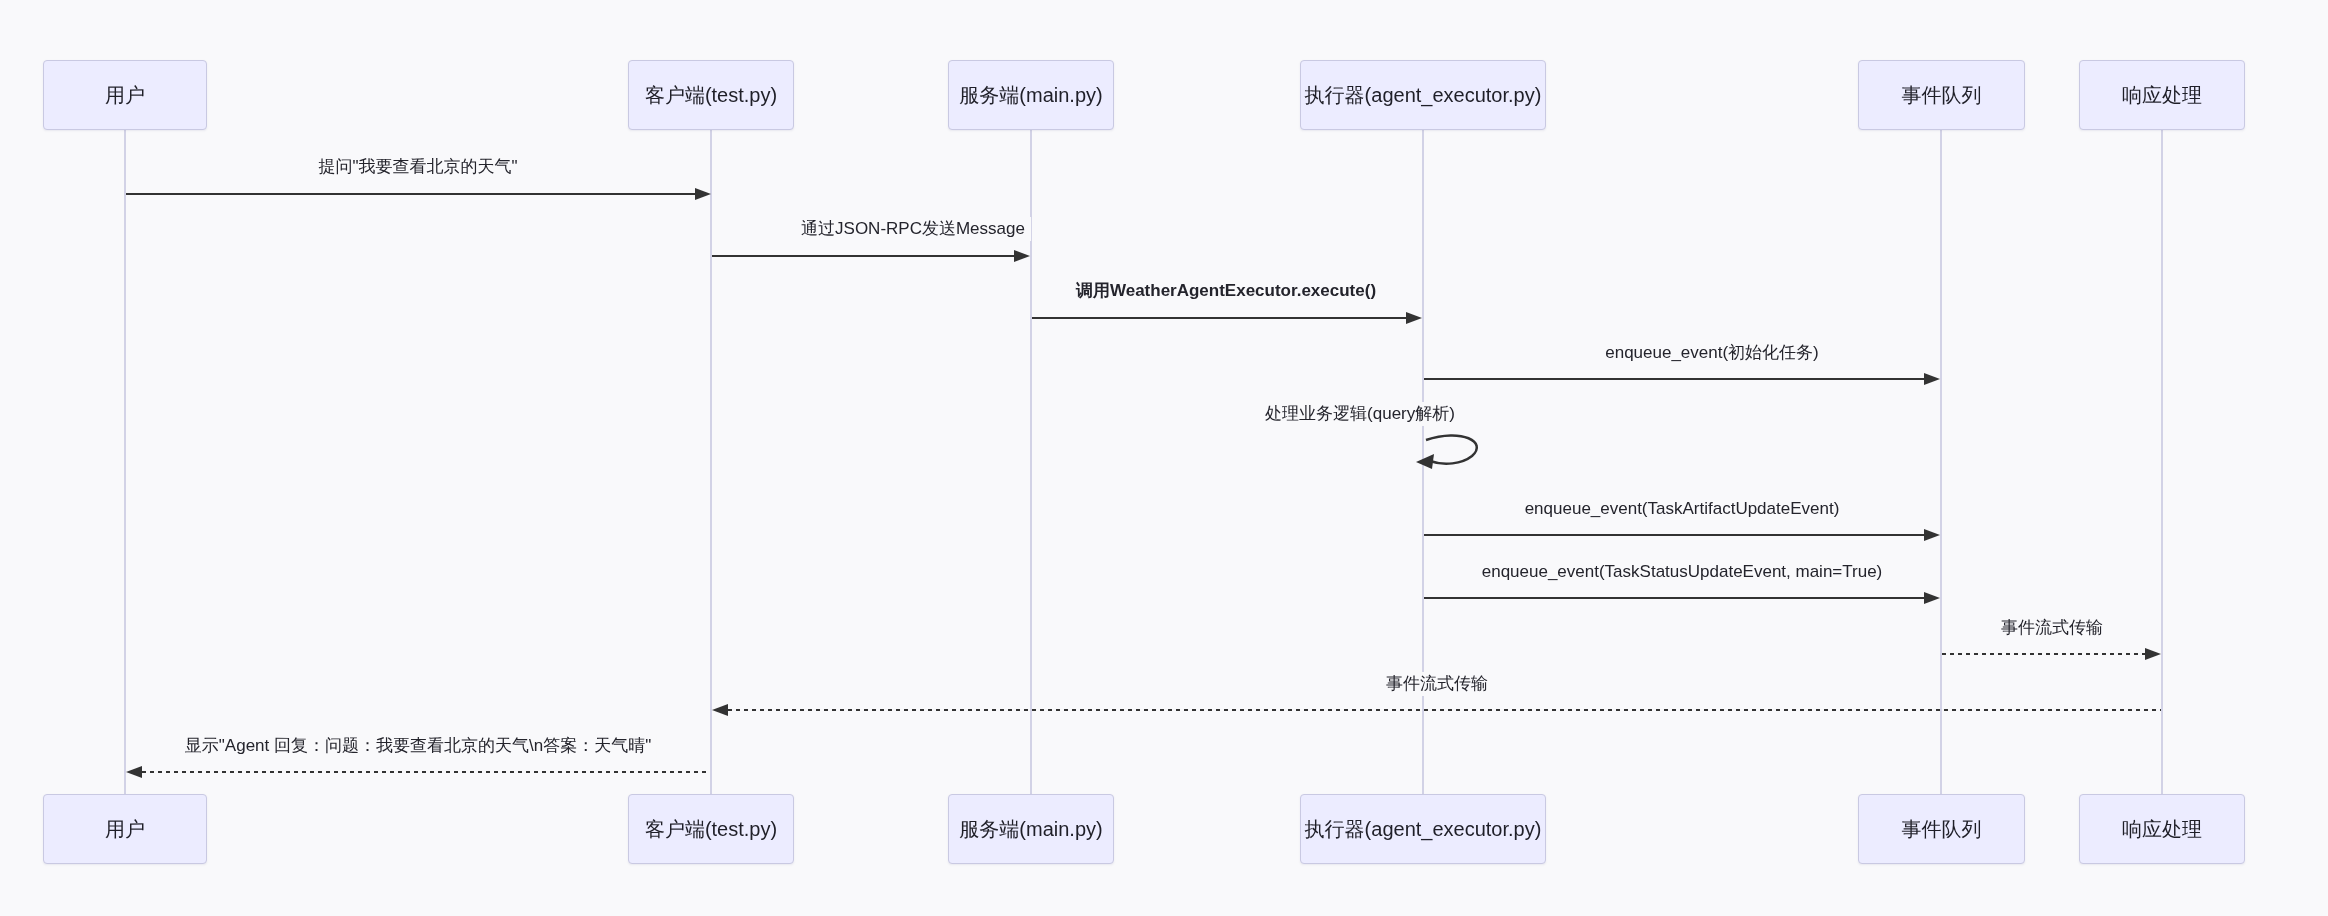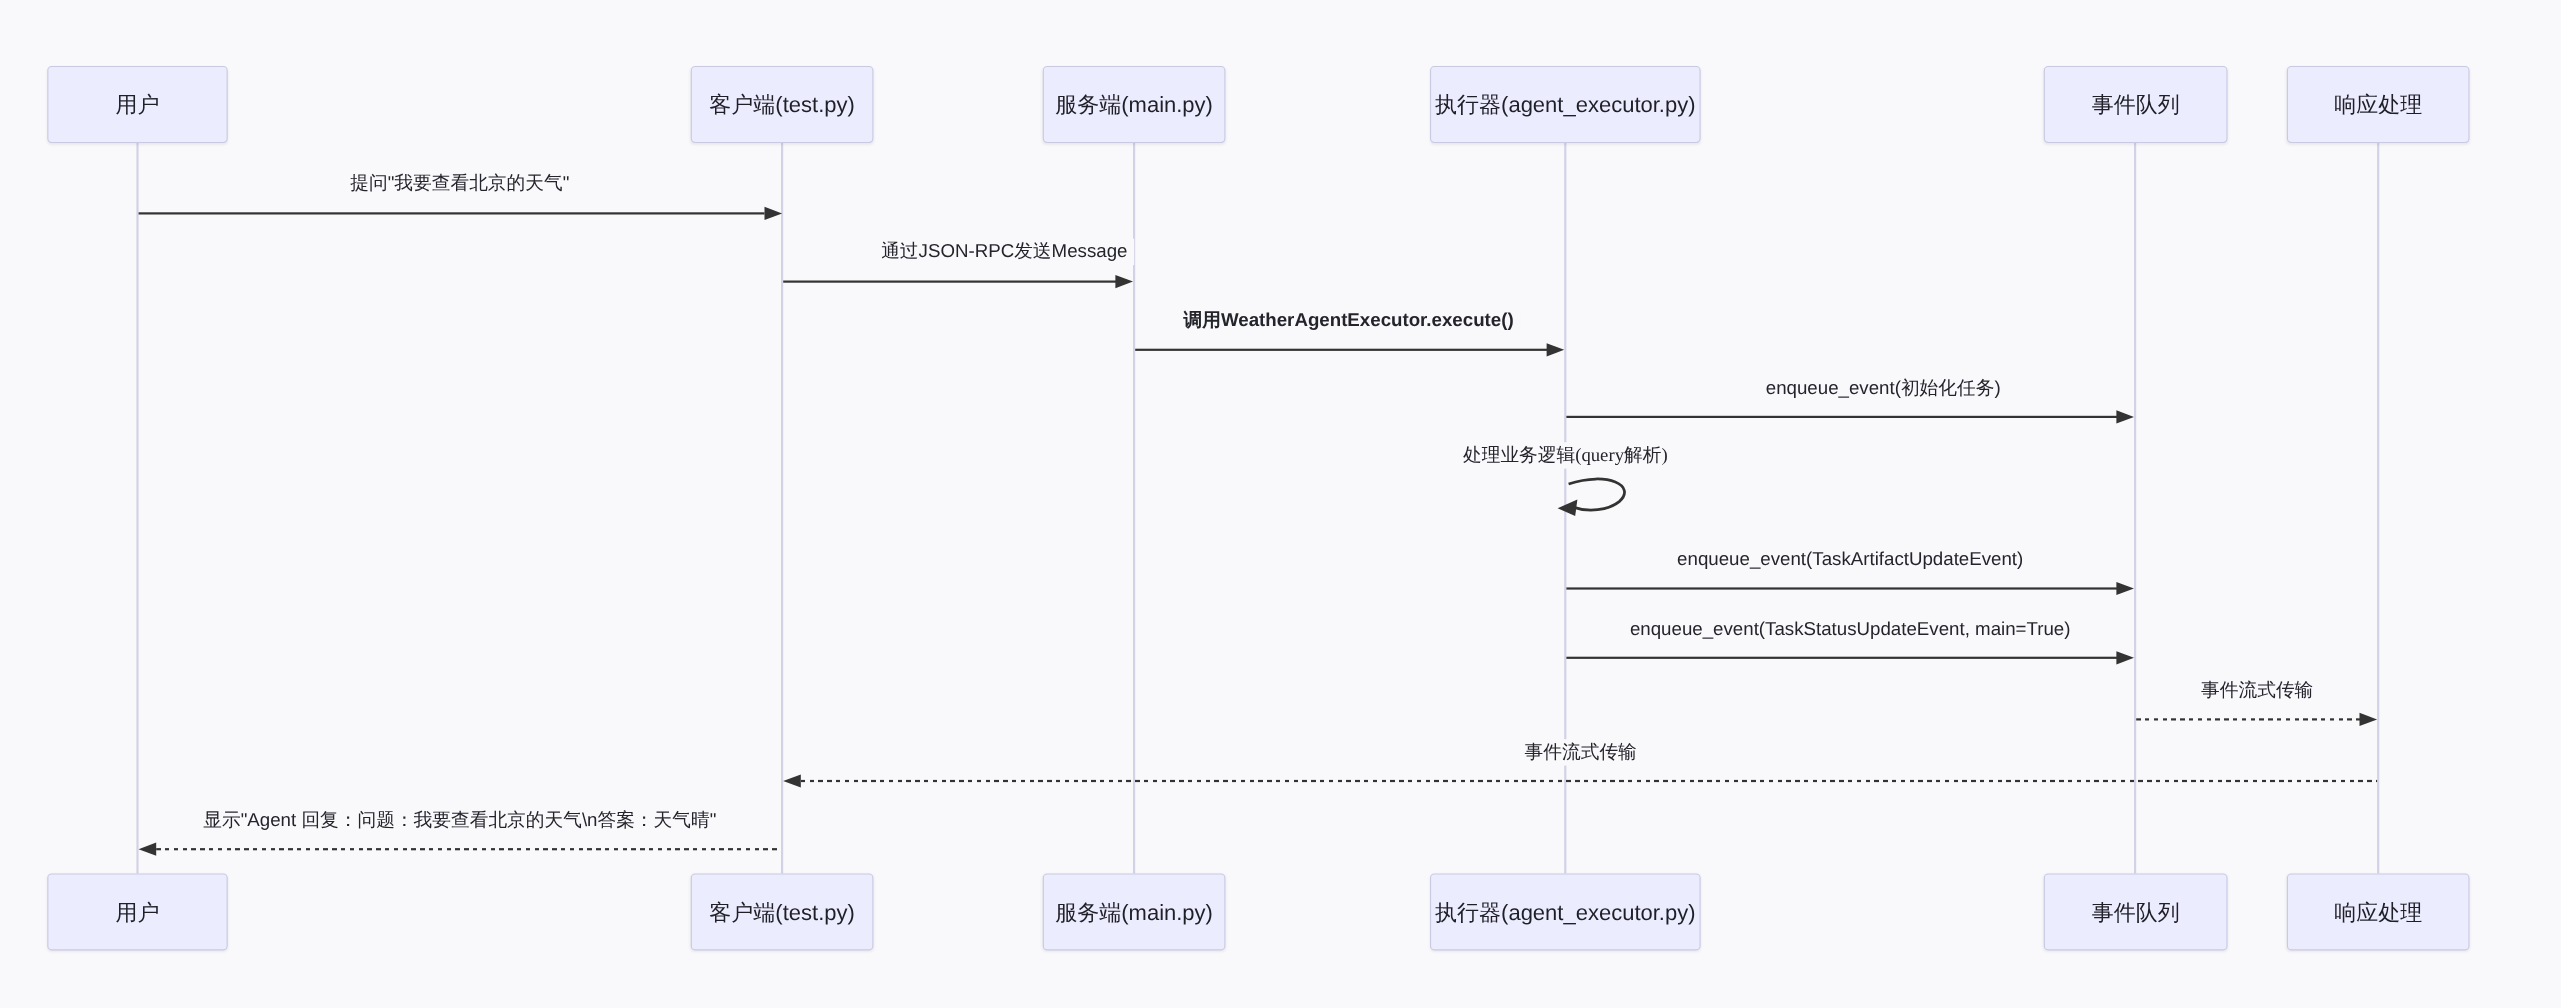--- a/index.html
+++ b/index.html
@@ -135,21 +135,21 @@
   <div class="head-right" style="left:1014px;top:250px;"></div>
 
   <div class="mlabel" style="left:1226px;top:279px;font-weight:bold;">调用WeatherAgentExecutor.execute()</div>
   <div class="mline" style="left:1032px;top:317px;width:375px;"></div>
   <div class="head-right" style="left:1406px;top:312px;"></div>
 
   <div class="mlabel" style="left:1682px;top:341px;margin-left:30px;">enqueue_event(初始化任务)</div>
   <div class="mline" style="left:1424px;top:378px;width:501px;"></div>
   <div class="head-right" style="left:1924px;top:373px;"></div>
 
-  <div class="mlabel" style="left:1423px;top:402px;font-family:Liberation Serif, serif;">处理业务逻辑(query解析)</div>
+  <div class="mlabel" style="left:1360px;top:402px;">处理业务逻辑(query解析)</div>
   <svg class="selfloop" style="left:1414px;top:432px;" width="84" height="46" viewBox="0 0 84 46">
     <path d="M12,8 C48,-4 74,10 58,24 C48,32 30,34 16,29" fill="none" stroke="#333" stroke-width="2.5"></path>
     <polygon points="2,30 20,22 18,37" fill="#333"></polygon>
   </svg>
 
   <div class="mlabel" style="left:1682px;top:497px;">enqueue_event(TaskArtifactUpdateEvent)</div>
   <div class="mline" style="left:1424px;top:534px;width:501px;"></div>
   <div class="head-right" style="left:1924px;top:529px;"></div>
 
   <div class="mlabel" style="left:1682px;top:560px;">enqueue_event(TaskStatusUpdateEvent, main=True)</div>

